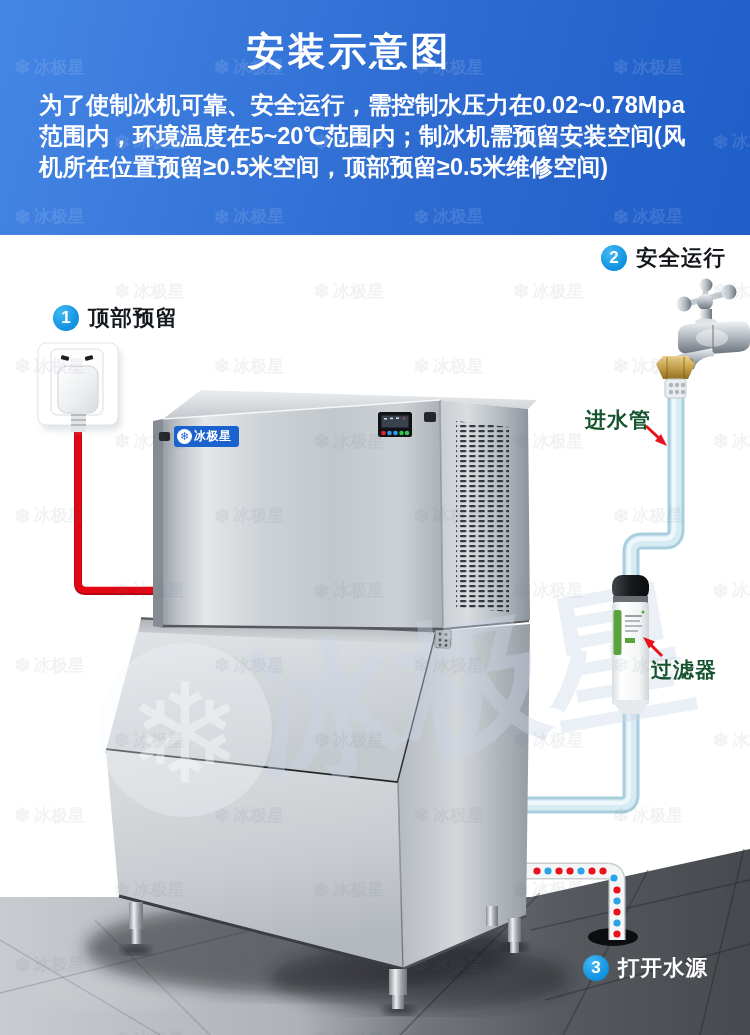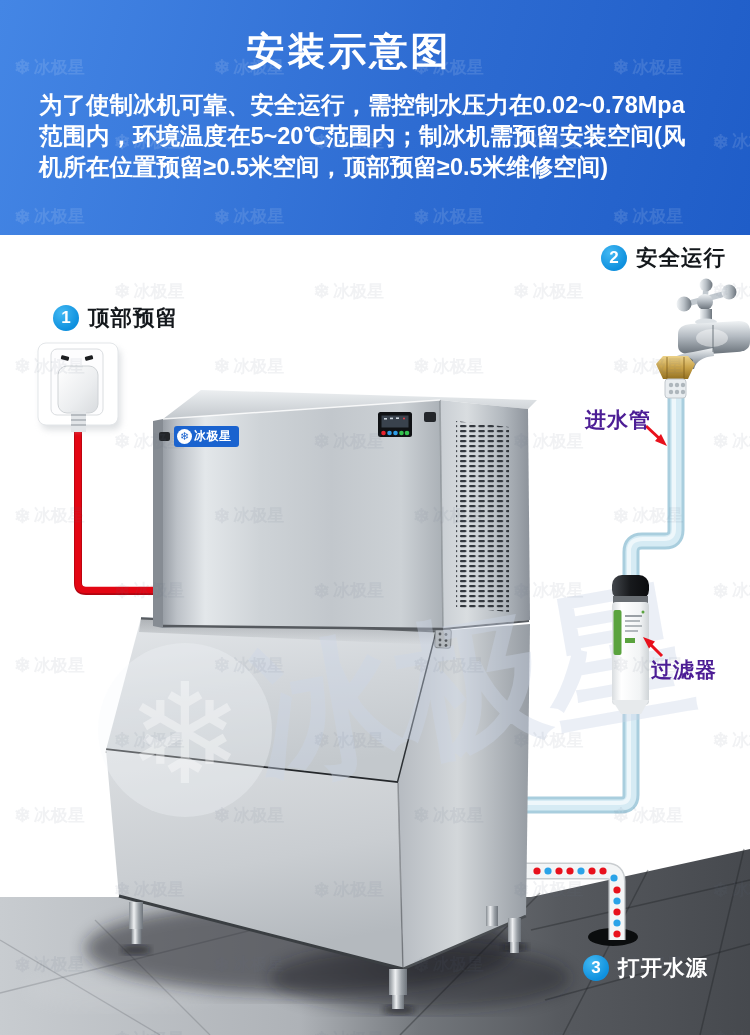--- a/index.html
+++ b/index.html
@@ -10,21 +10,21 @@
   .wm-layer{position:absolute;left:0;top:0;width:750px;height:1035px;pointer-events:none;}
   .wm-header{color:rgba(255,255,255,0.12);clip-path:inset(0 0 800px 0);z-index:3;}
   .wm-body{color:rgba(95,110,135,0.09);clip-path:inset(235px 0 0 0);z-index:4;}
   .wm-tile{position:absolute;left:0;top:0;display:flex;align-items:center;gap:3px;font-size:17px;font-weight:bold;white-space:nowrap;}
   .wm-tile i{font-style:normal;font-size:20px;}
   .scene-svg{position:absolute;left:0;top:0;z-index:2;}
   .step{position:absolute;display:flex;align-items:center;z-index:10;}
   .badge{width:26px;height:26px;border-radius:50%;background:radial-gradient(circle at 35% 30%,#43b9f3,#0e90de 70%);color:#fff;font-size:17px;font-weight:bold;display:flex;align-items:center;justify-content:center;}
   .step-label{margin-left:9px;font-size:21.5px;font-weight:bold;color:#14181c;letter-spacing:1px;}
   .step3 .step-label{color:#ffffff;}
-  .ann{position:absolute;font-size:21px;font-weight:bold;color:#4c1d95;z-index:10;letter-spacing:1px;}
+  .ann{position:absolute;font-size:21px;font-weight:bold;color:#14532d;z-index:10;letter-spacing:1px;}
   .logo-plate{position:absolute;left:174px;top:426px;width:59px;height:21px;background:#1a63cf;border-radius:3px;display:flex;align-items:center;padding:0 3px;gap:2px;z-index:6;}
   .logo-plate .flake{width:15px;height:15px;border-radius:50%;background:#fff;color:#1a63cf;font-size:11px;display:flex;align-items:center;justify-content:center;}
   .logo-plate .brand-text{color:#fff;font-size:12px;font-weight:bold;letter-spacing:0.5px;}
 </style>
 </head>
 <body>
 
 <div class="stage">
 
   <svg class="scene-svg" width="750" height="1035" viewBox="0 0 750 1035">

